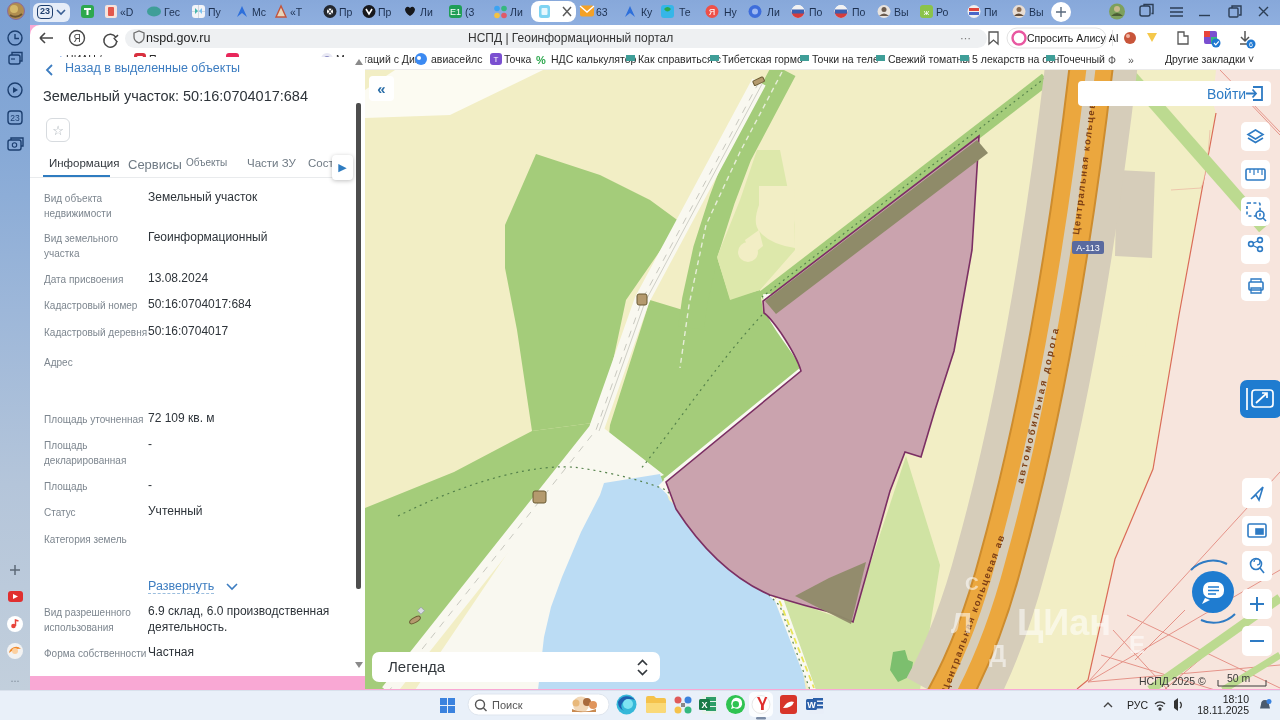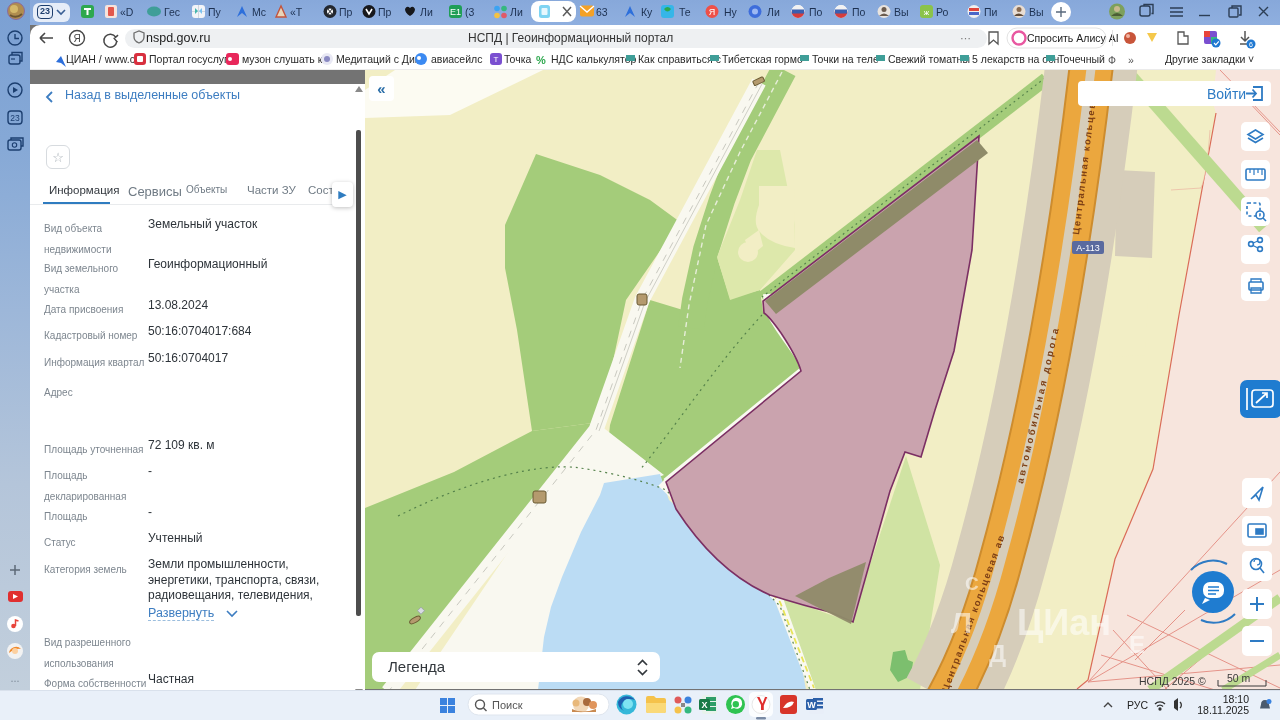--- a/index.html
+++ b/index.html
@@ -1,27 +1,27 @@
 <!DOCTYPE html>
 <html><head><meta charset="utf-8"><style>
 *{margin:0;padding:0;box-sizing:border-box}
 html,body{width:1280px;height:720px;overflow:hidden;font-family:"Liberation Sans",sans-serif}
-#stage{position:relative;width:1280px;height:720px;background:#737373}
+#stage{position:relative;width:1280px;height:720px;background:#f9a8d4}
 .abs{position:absolute}
 
 #tabbar{position:absolute;left:0;top:0;width:1280px;height:25px;background:linear-gradient(180deg,#87a8da,#8fafdf)}
 
 #addr{position:absolute;left:30px;top:25px;width:1250px;height:26px;background:#fff;border-radius:10px 0 0 0}
 
 #bmbar{position:absolute;left:30px;top:51px;width:1250px;height:19px;background:#fff;border-bottom:1px solid #ebebeb}
 
 #side{position:absolute;left:0;top:0;width:30px;height:690px;background:linear-gradient(180deg,#7ba0d3 0%,#85a8d6 20%,#9db7d9 45%,#b4c5da 70%,#c2cfdc 100%)}
 
-#panel{position:absolute;left:30px;top:84px;width:335px;height:619px;background:#fff}
-.lbl{position:absolute;font-size:10px;color:#7d868f;line-height:21px;white-space:nowrap}
+#panel{position:absolute;left:30px;top:57px;width:335px;height:619px;background:#fff}
+.lbl{position:absolute;font-size:10px;color:#7d868f;line-height:15px;white-space:nowrap}
 .val{position:absolute;font-size:12px;color:#2d3339;line-height:15.5px;white-space:nowrap}
 
 #task{position:absolute;left:0;top:690px;width:1280px;height:30px;background:#e9f0f9;border-top:1px solid #d9e1ec}
 </style></head>
 <body>
 <div id="stage">
   <div id="tabbar">
     <div class="abs" style="left:33px;top:3px;width:37px;height:19px;background:#e6edf8;border-radius:6px"></div>
     <div class="abs" style="left:37px;top:5px;width:16px;height:14px;border:1.6px solid #1d3e6e;border-radius:4px;color:#1d3e6e;font-size:9px;font-weight:bold;text-align:center;line-height:11px">23</div>
     <svg class="abs" style="left:56px;top:9px" width="10" height="8">
@@ -231,56 +231,57 @@
         <path d="M9,653 a7,7 0 0,1 12,-4 q-5,-1 -12,4 Z" fill="#f08a2d"></path>
         <circle cx="15" cy="651" r="3" fill="#fcd0a0"></circle>
       <text x="15" y="684" font-size="9" fill="#5d6a78" text-anchor="middle">⋯</text>
     </svg>
   </div>
   <div id="panel">
     <svg class="abs" style="left:14px;top:7px" width="12" height="12">
         <path d="M8,1 L3,6 L8,11" stroke="#3d7dc1" stroke-width="1.8" fill="none"></path>
       </svg>
     <div class="abs" style="left:35px;top:4px;font-size:12.5px;color:#3d7dc1">Назад в выделенные объекты</div>
+    <div class="abs" style="left:13px;top:31px;font-size:14.5px;color:#2d3339;white-space:nowrap">Земельный участок: 50:16:0704017:684</div>
     <div class="abs" style="left:16px;top:61px;width:24px;height:24px;border:1px solid #d7dbdf;border-radius:6px;text-align:center;line-height:23px;color:#a8b0b7;font-size:13px">☆</div>
     <div class="abs" style="left:19px;top:100px;font-size:11.5px;color:#33383e">Информация</div>
     <div class="abs" style="left:98px;top:100px;font-size:13px;color:#6f7a84">Сервисы</div>
     <div class="abs" style="left:156px;top:100px;font-size:10px;color:#6f7a84">Объекты</div>
     <div class="abs" style="left:217px;top:100px;font-size:11.5px;color:#6f7a84">Части ЗУ</div>
     <div class="abs" style="left:278px;top:100px;font-size:11.5px;color:#6f7a84">Состав</div>
     <div class="abs" style="left:13px;top:117.5px;width:67px;height:2.5px;background:#2f7cc0"></div>
     <div class="abs" style="left:0;top:120px;width:322px;height:1px;background:#e9ebed"></div>
     <div class="abs" style="left:302px;top:98px;width:21px;height:25px;background:#fff;box-shadow:0 1px 4px rgba(0,0,0,.25);border-radius:4px;text-align:center;line-height:24px;color:#2f7cc0;font-size:11px">▶</div>
 
     <div class="lbl" style="left:14px;top:134px">Вид объекта<br>недвижимости</div>
     <div class="val" style="left:118px;top:133px">Земельный участок</div>
     <div class="lbl" style="left:14px;top:174px">Вид земельного<br>участка</div>
     <div class="val" style="left:118px;top:173px">Геоинформационный</div>
     <div class="lbl" style="left:14px;top:215px">Дата присвоения</div>
     <div class="val" style="left:118px;top:214px">13.08.2024</div>
     <div class="lbl" style="left:14px;top:241px">Кадастровый номер</div>
     <div class="val" style="left:118px;top:240px">50:16:0704017:684</div>
-    <div class="lbl" style="left:14px;top:268px">Информация квартал</div>
+    <div class="lbl" style="left:14px;top:268px">Кадастровый деревня</div>
     <div class="val" style="left:118px;top:267px">50:16:0704017</div>
     <div class="lbl" style="left:14px;top:298px">Адрес</div>
     <div class="lbl" style="left:14px;top:355px">Площадь уточненная</div>
     <div class="val" style="left:118px;top:354px">72 109 кв. м</div>
     <div class="lbl" style="left:14px;top:381px">Площадь<br>декларированная</div>
     <div class="val" style="left:118px;top:380px">-</div>
     <div class="lbl" style="left:14px;top:422px">Площадь</div>
     <div class="val" style="left:118px;top:421px">-</div>
     <div class="lbl" style="left:14px;top:448px">Статус</div>
     <div class="val" style="left:118px;top:447px">Учтенный</div>
     <div class="lbl" style="left:14px;top:475px">Категория земель</div>
-    <div class="val" style="left:118px;top:473px">Земли промышленности,<br>энергетики, транспорта, связи,<br>радиовещания, телевидения,</div>
     <div class="abs" style="left:118px;top:522px;font-size:12.5px;color:#3d7dc1;border-bottom:1px dashed #9cbede">Развернуть</div>
     <svg class="abs" style="left:196px;top:525px" width="12" height="9">
         <path d="M1,2 L6,7 L11,2" stroke="#3d7dc1" stroke-width="1.6" fill="none"></path>
       </svg>
     <div class="lbl" style="left:14px;top:548px">Вид разрешенного<br>использования</div>
+    <div class="val" style="left:118px;top:547px">6.9 склад, 6.0 производственная<br>деятельность.</div>
     <div class="lbl" style="left:14px;top:589px">Форма собственности</div>
     <div class="val" style="left:118px;top:588px">Частная</div>
 
     <div class="abs" style="left:326px;top:46px;width:5px;height:486px;background:#4d4d4d;border-radius:2px"></div>
     <div class="abs" style="left:325px;top:2px;width:0;height:0;border-left:4px solid transparent;border-right:4px solid transparent;border-bottom:6px solid #8a8a8a"></div>
     <div class="abs" style="left:325px;top:605px;width:0;height:0;border-left:4px solid transparent;border-right:4px solid transparent;border-top:6px solid #8a8a8a"></div>
   </div>
   <svg id="map" class="abs" style="left:365px;top:70px" width="915" height="619" viewBox="0 0 915 619">
     <rect x="0" y="0" width="915" height="619" fill="#f2eec5"></rect>
     <polygon points="30,0 178,0 85,45 0,48 0,20" fill="#fcfbf2"></polygon>

